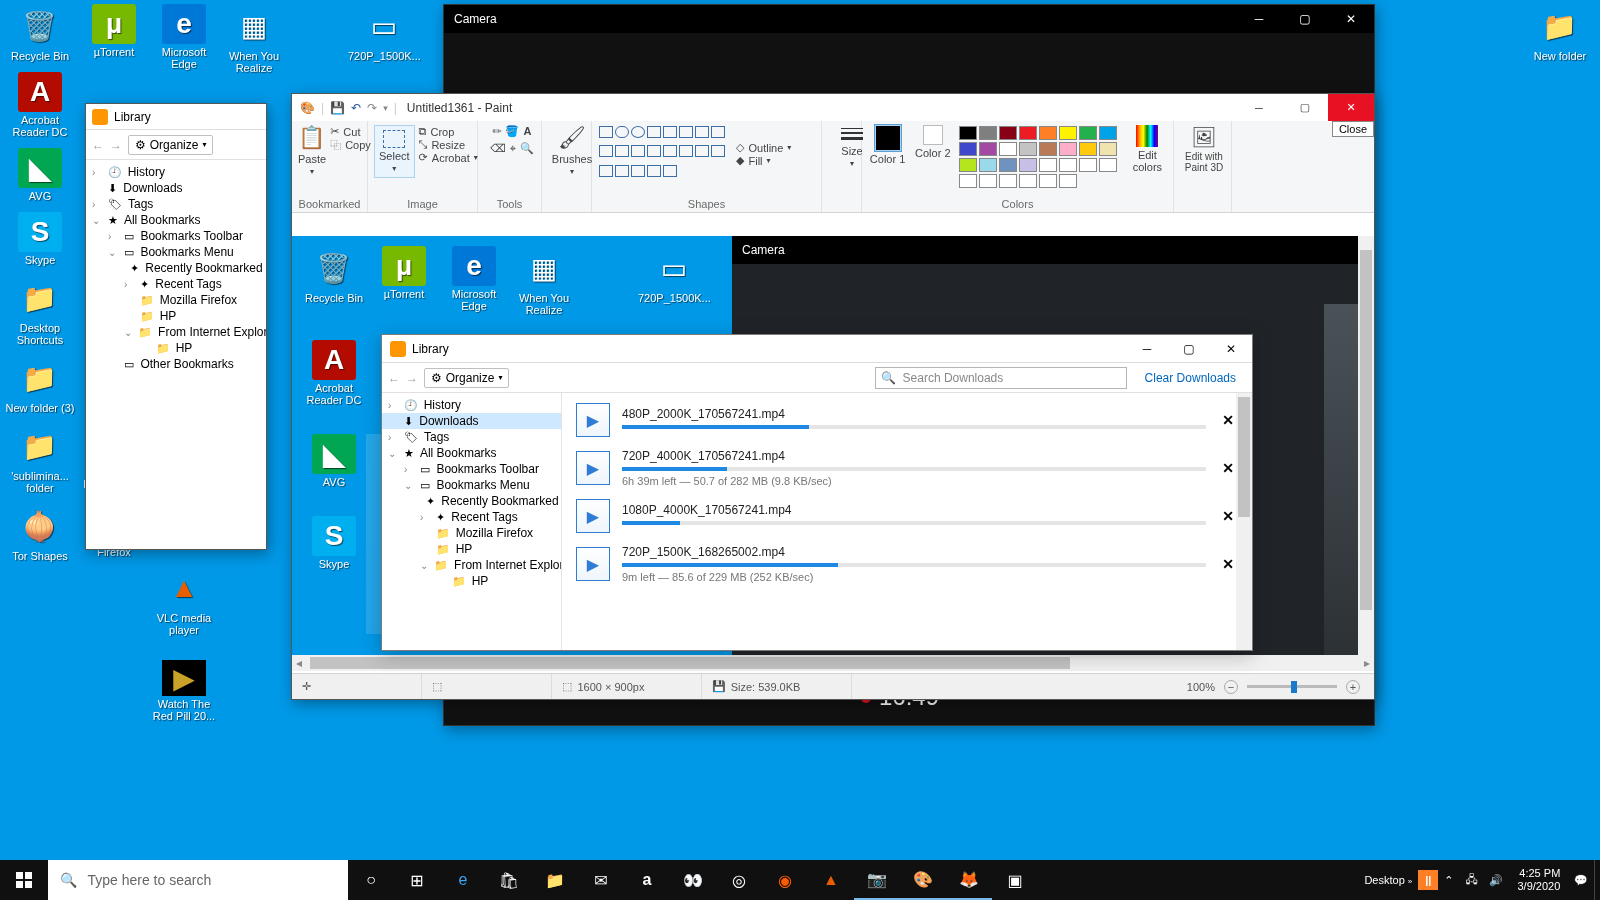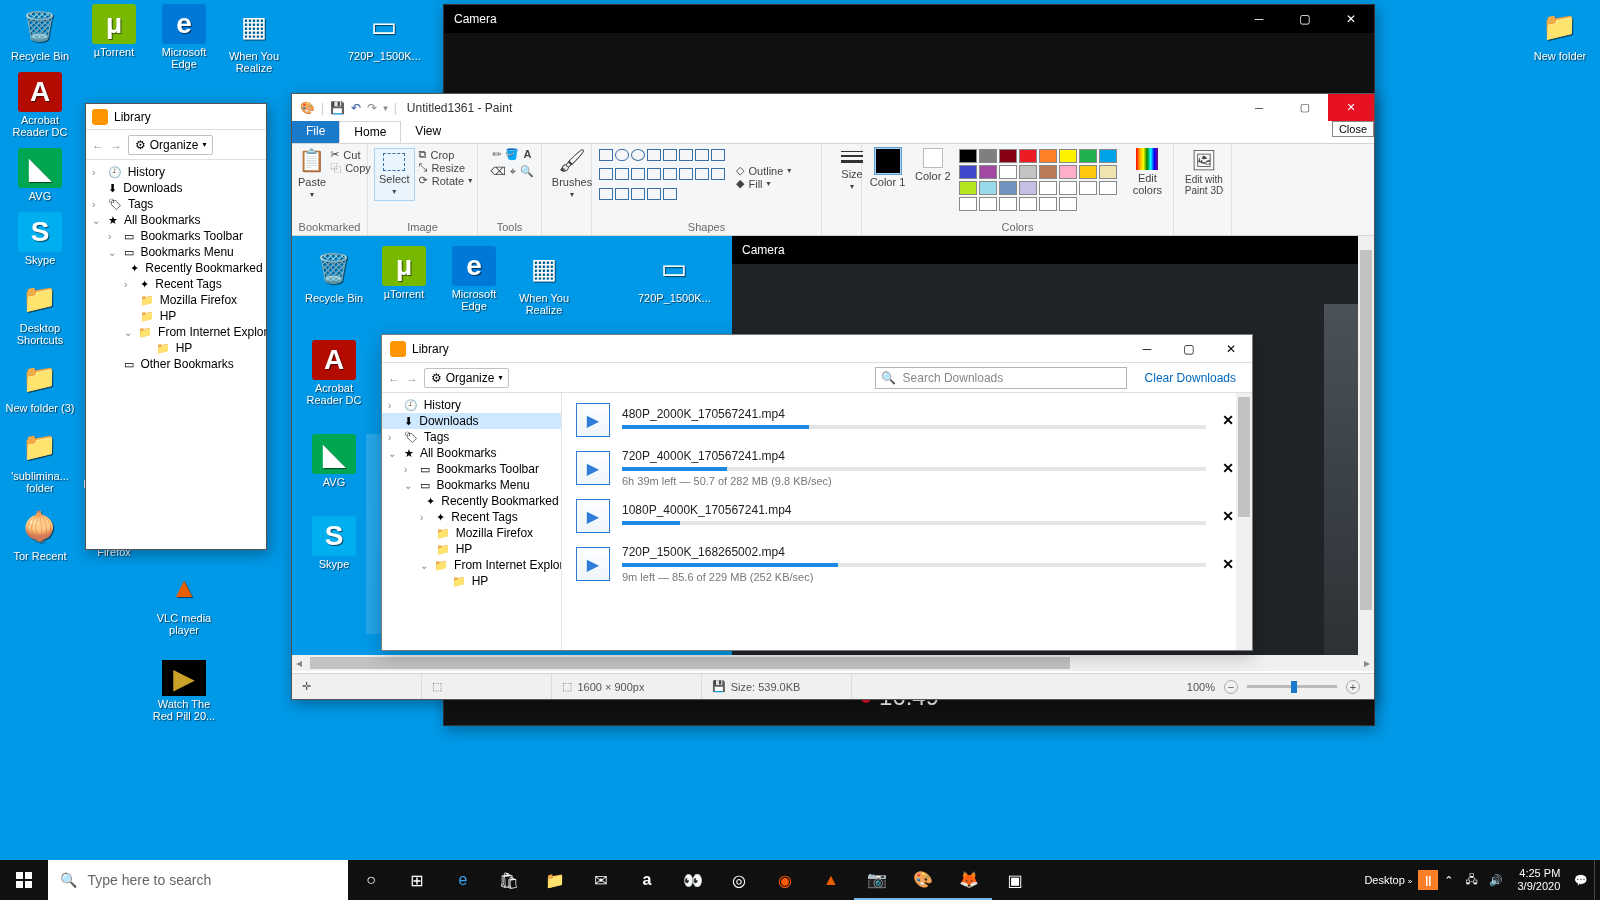--- a/index.html
+++ b/index.html
@@ -129,21 +129,21 @@
     <div class="di">
       <div class="ic">📁</div>
       <div>New folder (3)</div>
     </div>
     <div class="di">
       <div class="ic">📁</div>
       <div>'sublimina... folder</div>
     </div>
     <div class="di">
       <div class="ic">🧅</div>
-      <div>Tor Recent</div>
+      <div>Tor Shapes</div>
     </div>
   </div>
 <div class="desktop-icons di-col2" id="dicol2">
     <div class="di">
       <div class="ic" style="background: rgb(118, 185, 0); color: rgb(255, 255, 255); font-weight: bold; width: 44px; height: 40px; border-radius: 3px;">µ</div>
       <div>µTorrent</div>
     </div>
     <div style="height: 92px;"></div>
     <div style="height: 92px;"></div>
     <div style="height: 92px;"></div>
@@ -298,25 +298,20 @@
       <span style="color:#ccc">|</span>
       <span style="margin-left:4px">Untitled1361 - Paint</span>
     </div>
     <div class="tb-ctrls2">
       <div>─</div>
       <div>▢</div>
       <div class="close">✕</div>
     </div>
   </div>
   <div class="close-tooltip">Close</div>
-  <div class="ribbon-tabs">
-    <div class="rtab file">File</div>
-    <div class="rtab act">Home</div>
-    <div class="rtab">View</div>
-  </div>
   <div class="ribbon">
     <div class="rgroup" style="width:76px">
       <div style="display:flex;gap:4px">
         <div class="big">
             <div style="font-size:22px">📋</div>
             <div>Paste</div>
             <div style="font-size:8px">▾</div>
           </div>
         <div style="text-align:left;font-size:11px">
           <div class="smallrow">
@@ -342,21 +337,21 @@
           <div class="smallrow">
               <span>⧉</span>
               <span>Crop</span>
             </div>
           <div class="smallrow">
               <span>⤡</span>
               <span>Resize</span>
             </div>
           <div class="smallrow">
               <span>⟳</span>
-              <span>Rotate</span>
+              <span>Acrobat</span>
               <span style="font-size:8px">▾</span>
             </div>
         </div>
       </div>
       <div class="lbl">Image</div>
     </div>
     <div class="rgroup" style="width:64px">
       <div style="display:flex;flex-wrap:wrap;gap:4px;width:56px;justify-content:center">
         <span>✏</span>
         <span>🪣</span>

